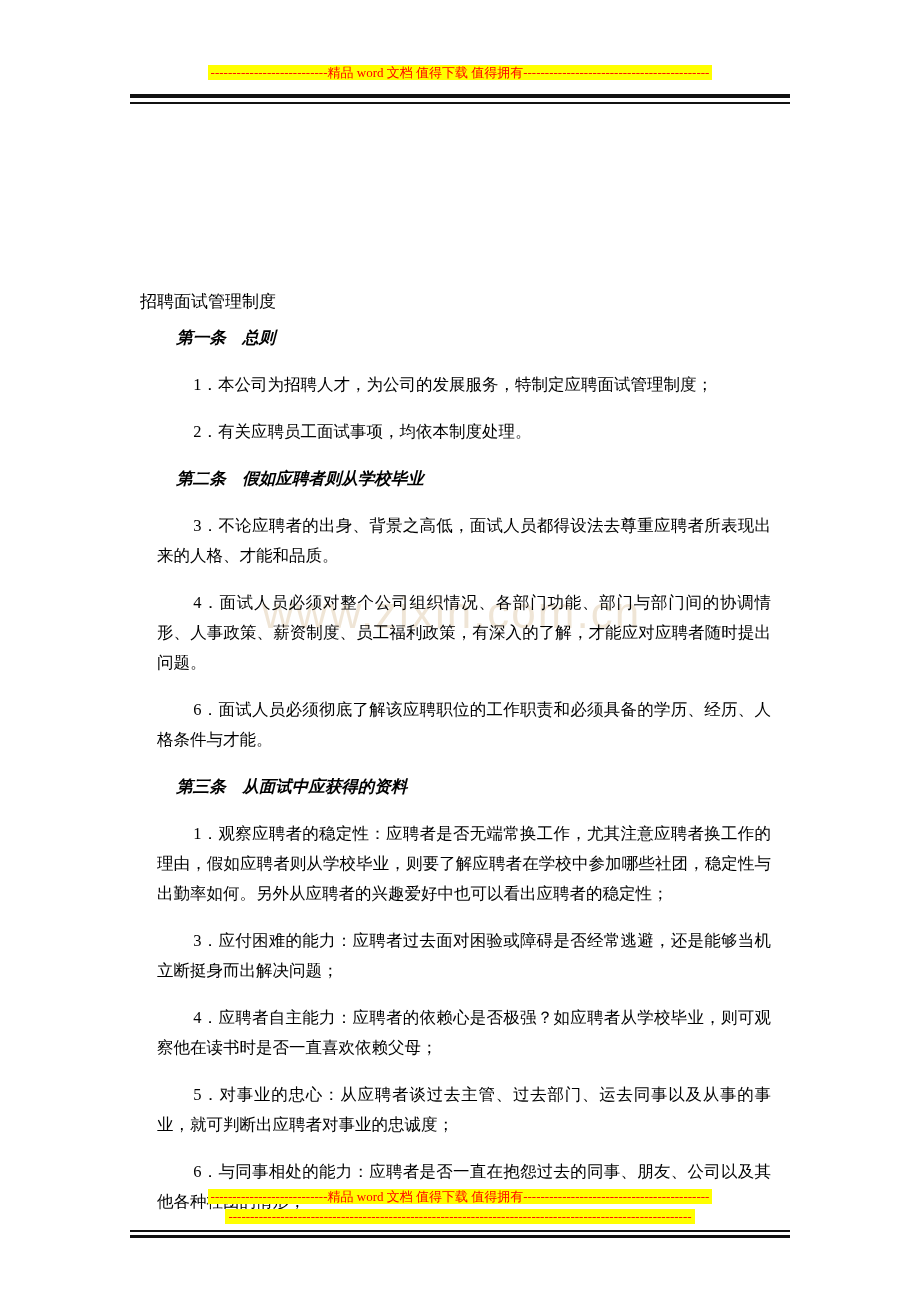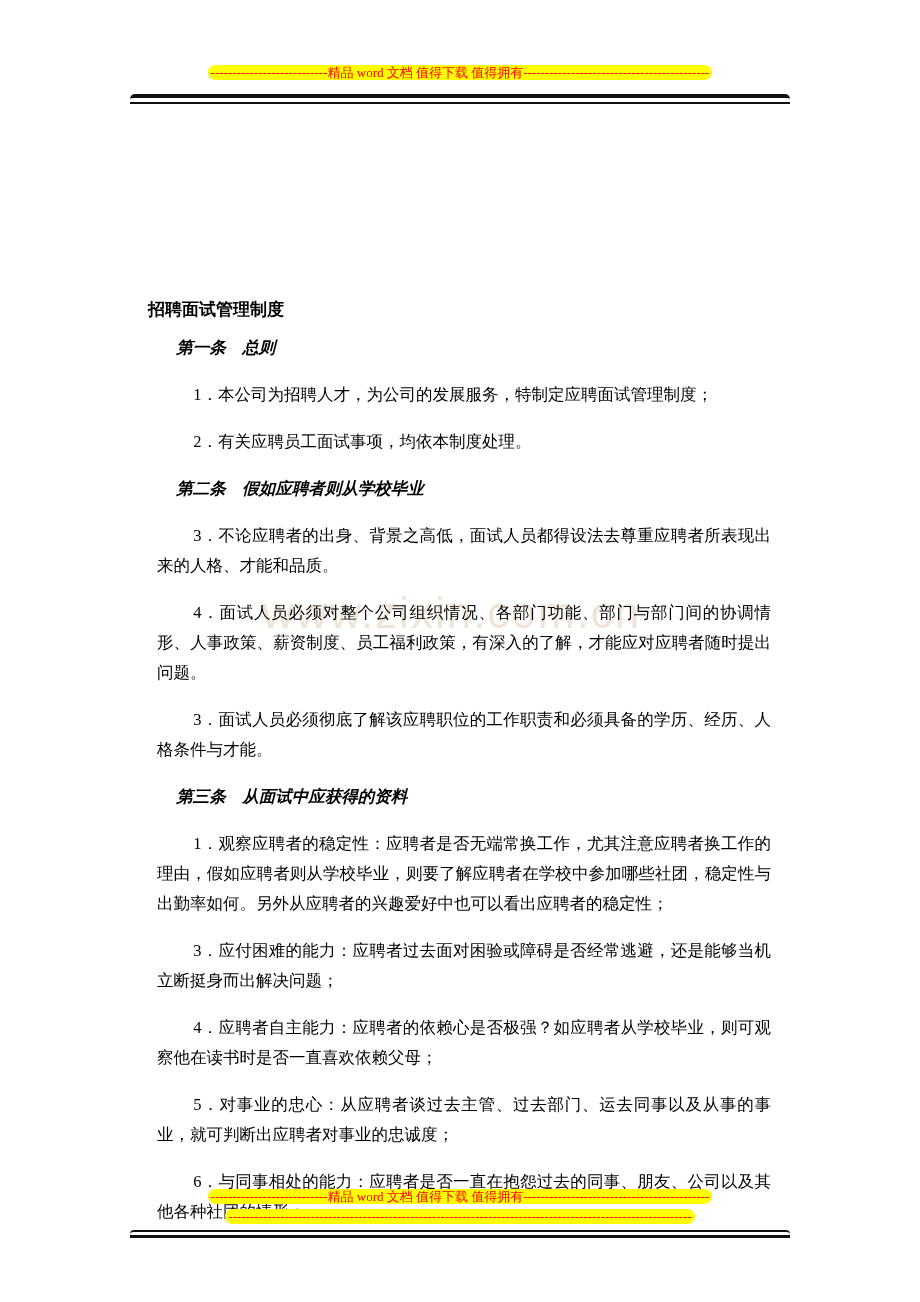--- a/index.html
+++ b/index.html
@@ -1,15 +1,15 @@
 <!DOCTYPE html>
 <html><head>
 <meta charset="utf-8">
 <style>
-  * { box-sizing: border-box; border-radius: 11px; }
+  * { box-sizing: border-box; }
   html, body { margin: 0; padding: 0; background: #ffffff; }
   .page {
     position: relative;
     width: 920px;
     height: 1302px;
     background: #ffffff;
     font-family: "Liberation Serif", "DejaVu Serif", serif;
     color: #000000;
     overflow: hidden;
   }
@@ -64,22 +64,22 @@
     position: absolute;
     left: 140px;
     top: 287px;
     width: 648px;
     font-size: 16.5px;
     line-height: 30px;
     text-align: justify;
   }
   .doc-title {
     font-size: 17px;
-    font-weight: bold;
-    margin: 8px;
+    font-weight: normal;
+    margin: 0;
     line-height: 30px;
   }
   .sec-heading {
     font-weight: bold;
     text-indent: 2.2em;
     margin: 6px 0 2px 0;
     line-height: 30px;
     font-style: italic;
   }
   .item {
@@ -104,21 +104,21 @@
   <div class="doc-body">
     <h1 class="doc-title">招聘面试管理制度</h1>
 
     <p class="sec-heading">第一条　总则</p>
     <p class="item">1．本公司为招聘人才，为公司的发展服务，特制定应聘面试管理制度；</p>
     <p class="item">2．有关应聘员工面试事项，均依本制度处理。</p>
 
     <p class="sec-heading">第二条　假如应聘者则从学校毕业</p>
     <p class="item">3．不论应聘者的出身、背景之高低，面试人员都得设法去尊重应聘者所表现出来的人格、才能和品质。</p>
     <p class="item">4．面试人员必须对整个公司组织情况、各部门功能、部门与部门间的协调情形、人事政策、薪资制度、员工福利政策，有深入的了解，才能应对应聘者随时提出问题。</p>
-    <p class="item">3．面试人员必须彻底了解该应聘职位的工作职责和必须具备的学历、经历、人格条件与才能。</p>
+    <p class="item">6．面试人员必须彻底了解该应聘职位的工作职责和必须具备的学历、经历、人格条件与才能。</p>
 
     <p class="sec-heading">第三条　从面试中应获得的资料</p>
     <p class="item">1．观察应聘者的稳定性：应聘者是否无端常换工作，尤其注意应聘者换工作的理由，假如应聘者则从学校毕业，则要了解应聘者在学校中参加哪些社团，稳定性与出勤率如何。另外从应聘者的兴趣爱好中也可以看出应聘者的稳定性；</p>
     <p class="item">3．应付困难的能力：应聘者过去面对困验或障碍是否经常逃避，还是能够当机立断挺身而出解决问题；</p>
     <p class="item">4．应聘者自主能力：应聘者的依赖心是否极强？如应聘者从学校毕业，则可观察他在读书时是否一直喜欢依赖父母；</p>
     <p class="item">5．对事业的忠心：从应聘者谈过去主管、过去部门、运去同事以及从事的事业，就可判断出应聘者对事业的忠诚度；</p>
     <p class="item">6．与同事相处的能力：应聘者是否一直在抱怨过去的同事、朋友、公司以及其他各种社团的情形；</p>
   </div>
 
   <div class="banner banner-bottom-text">

